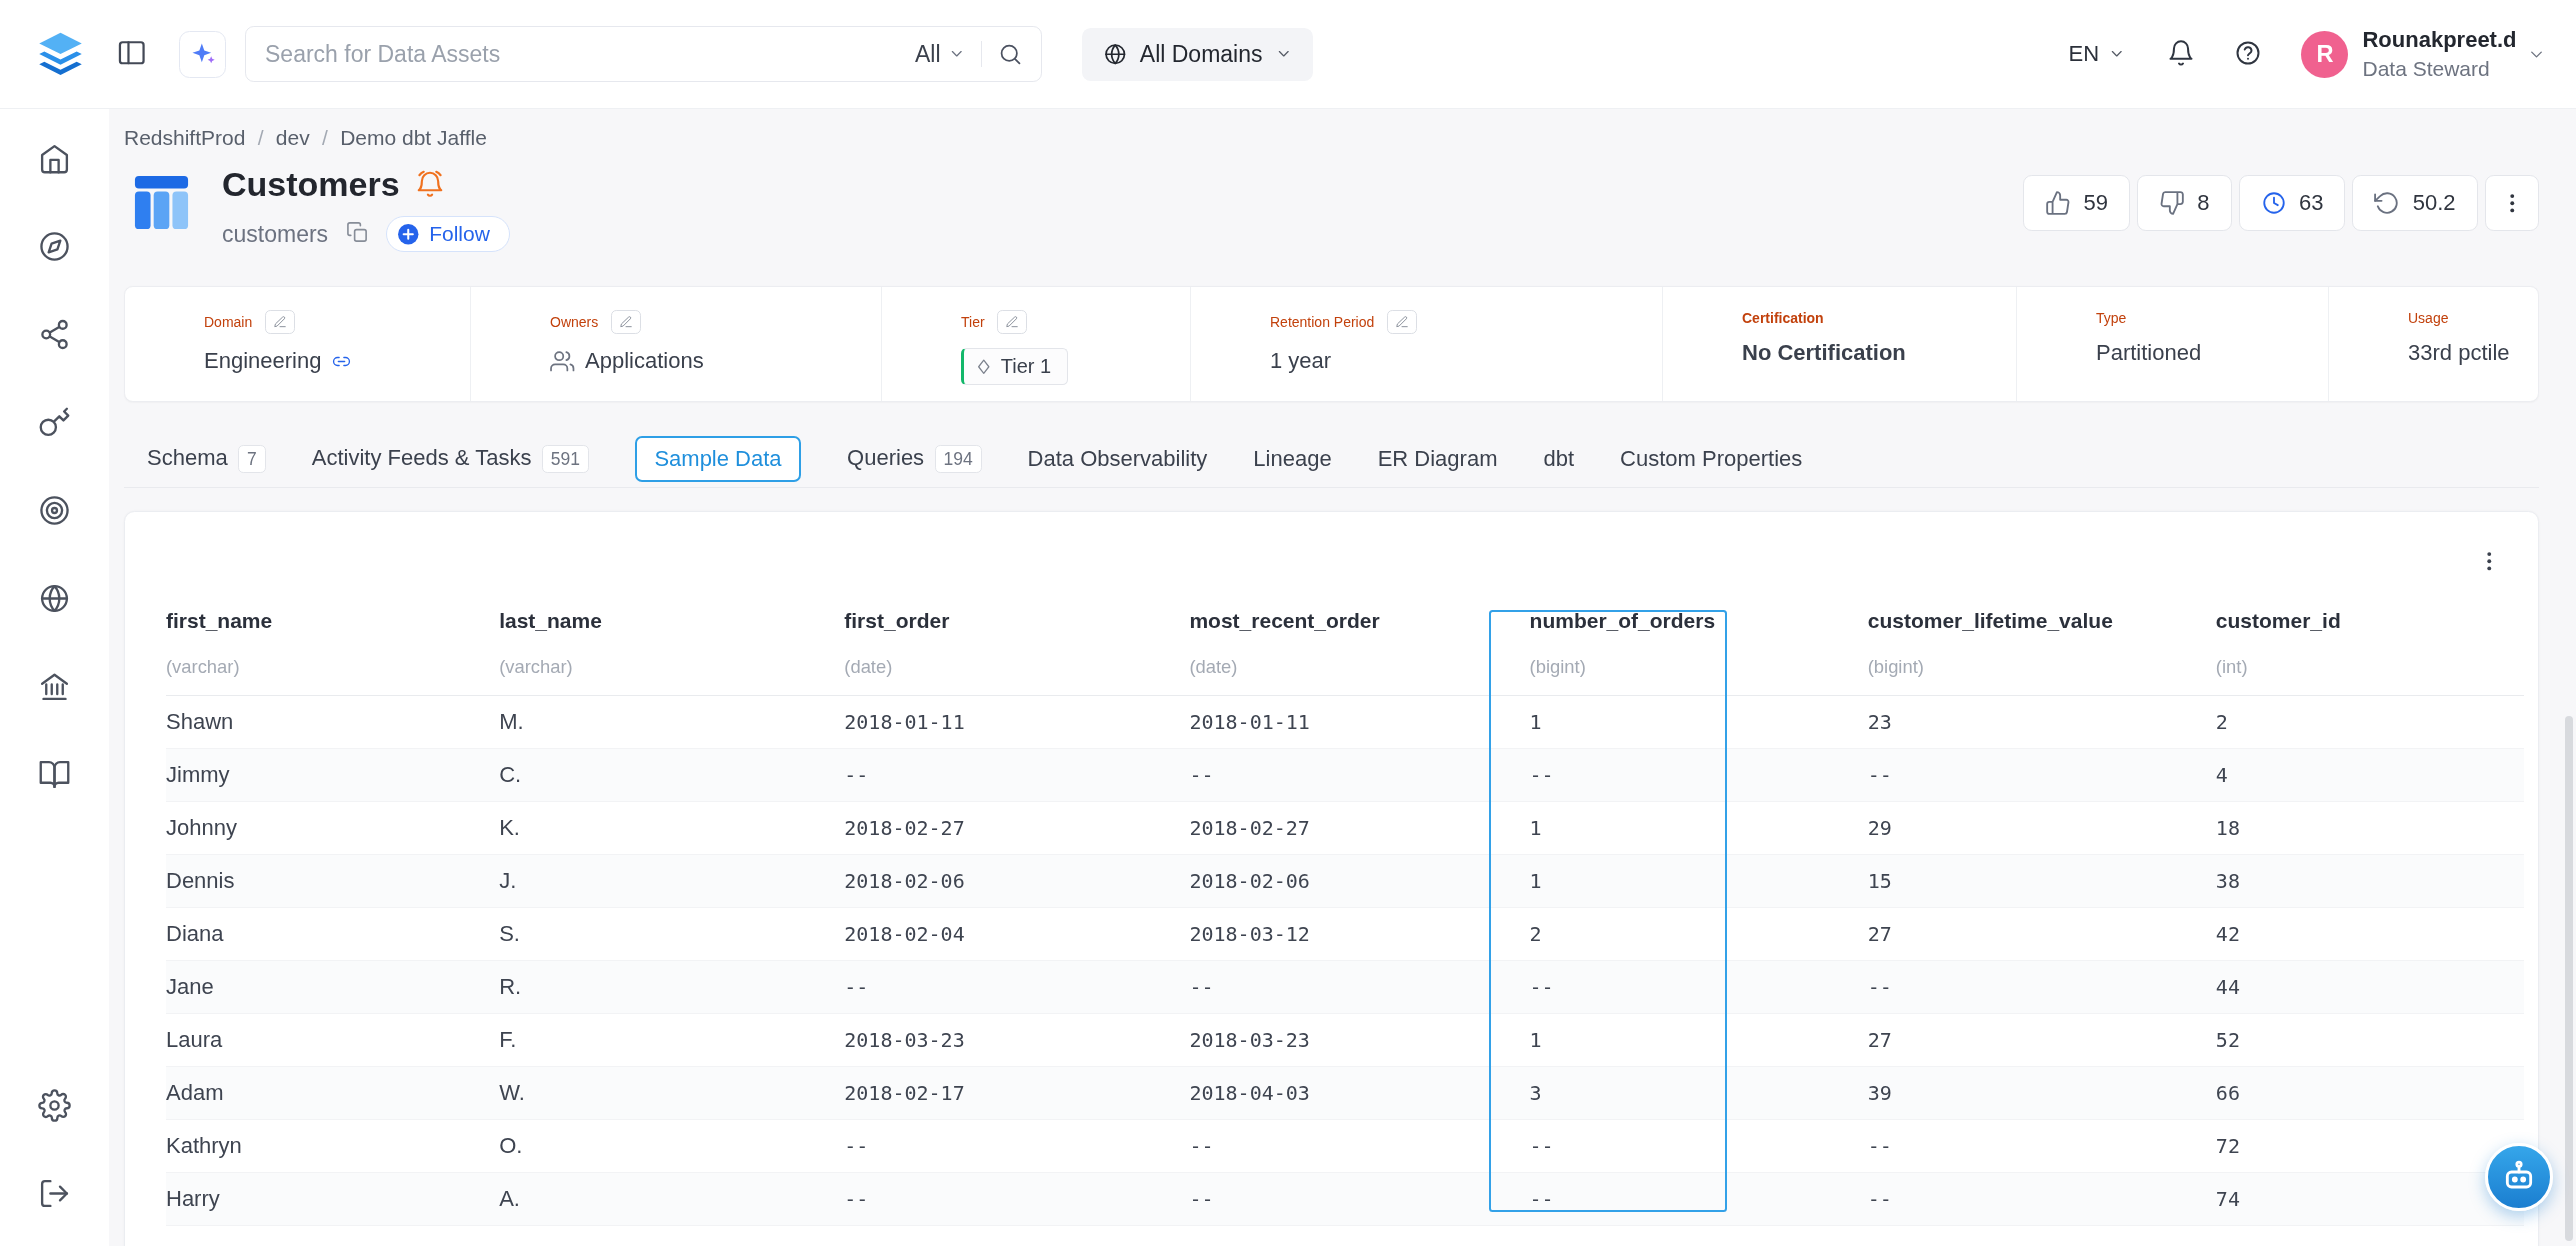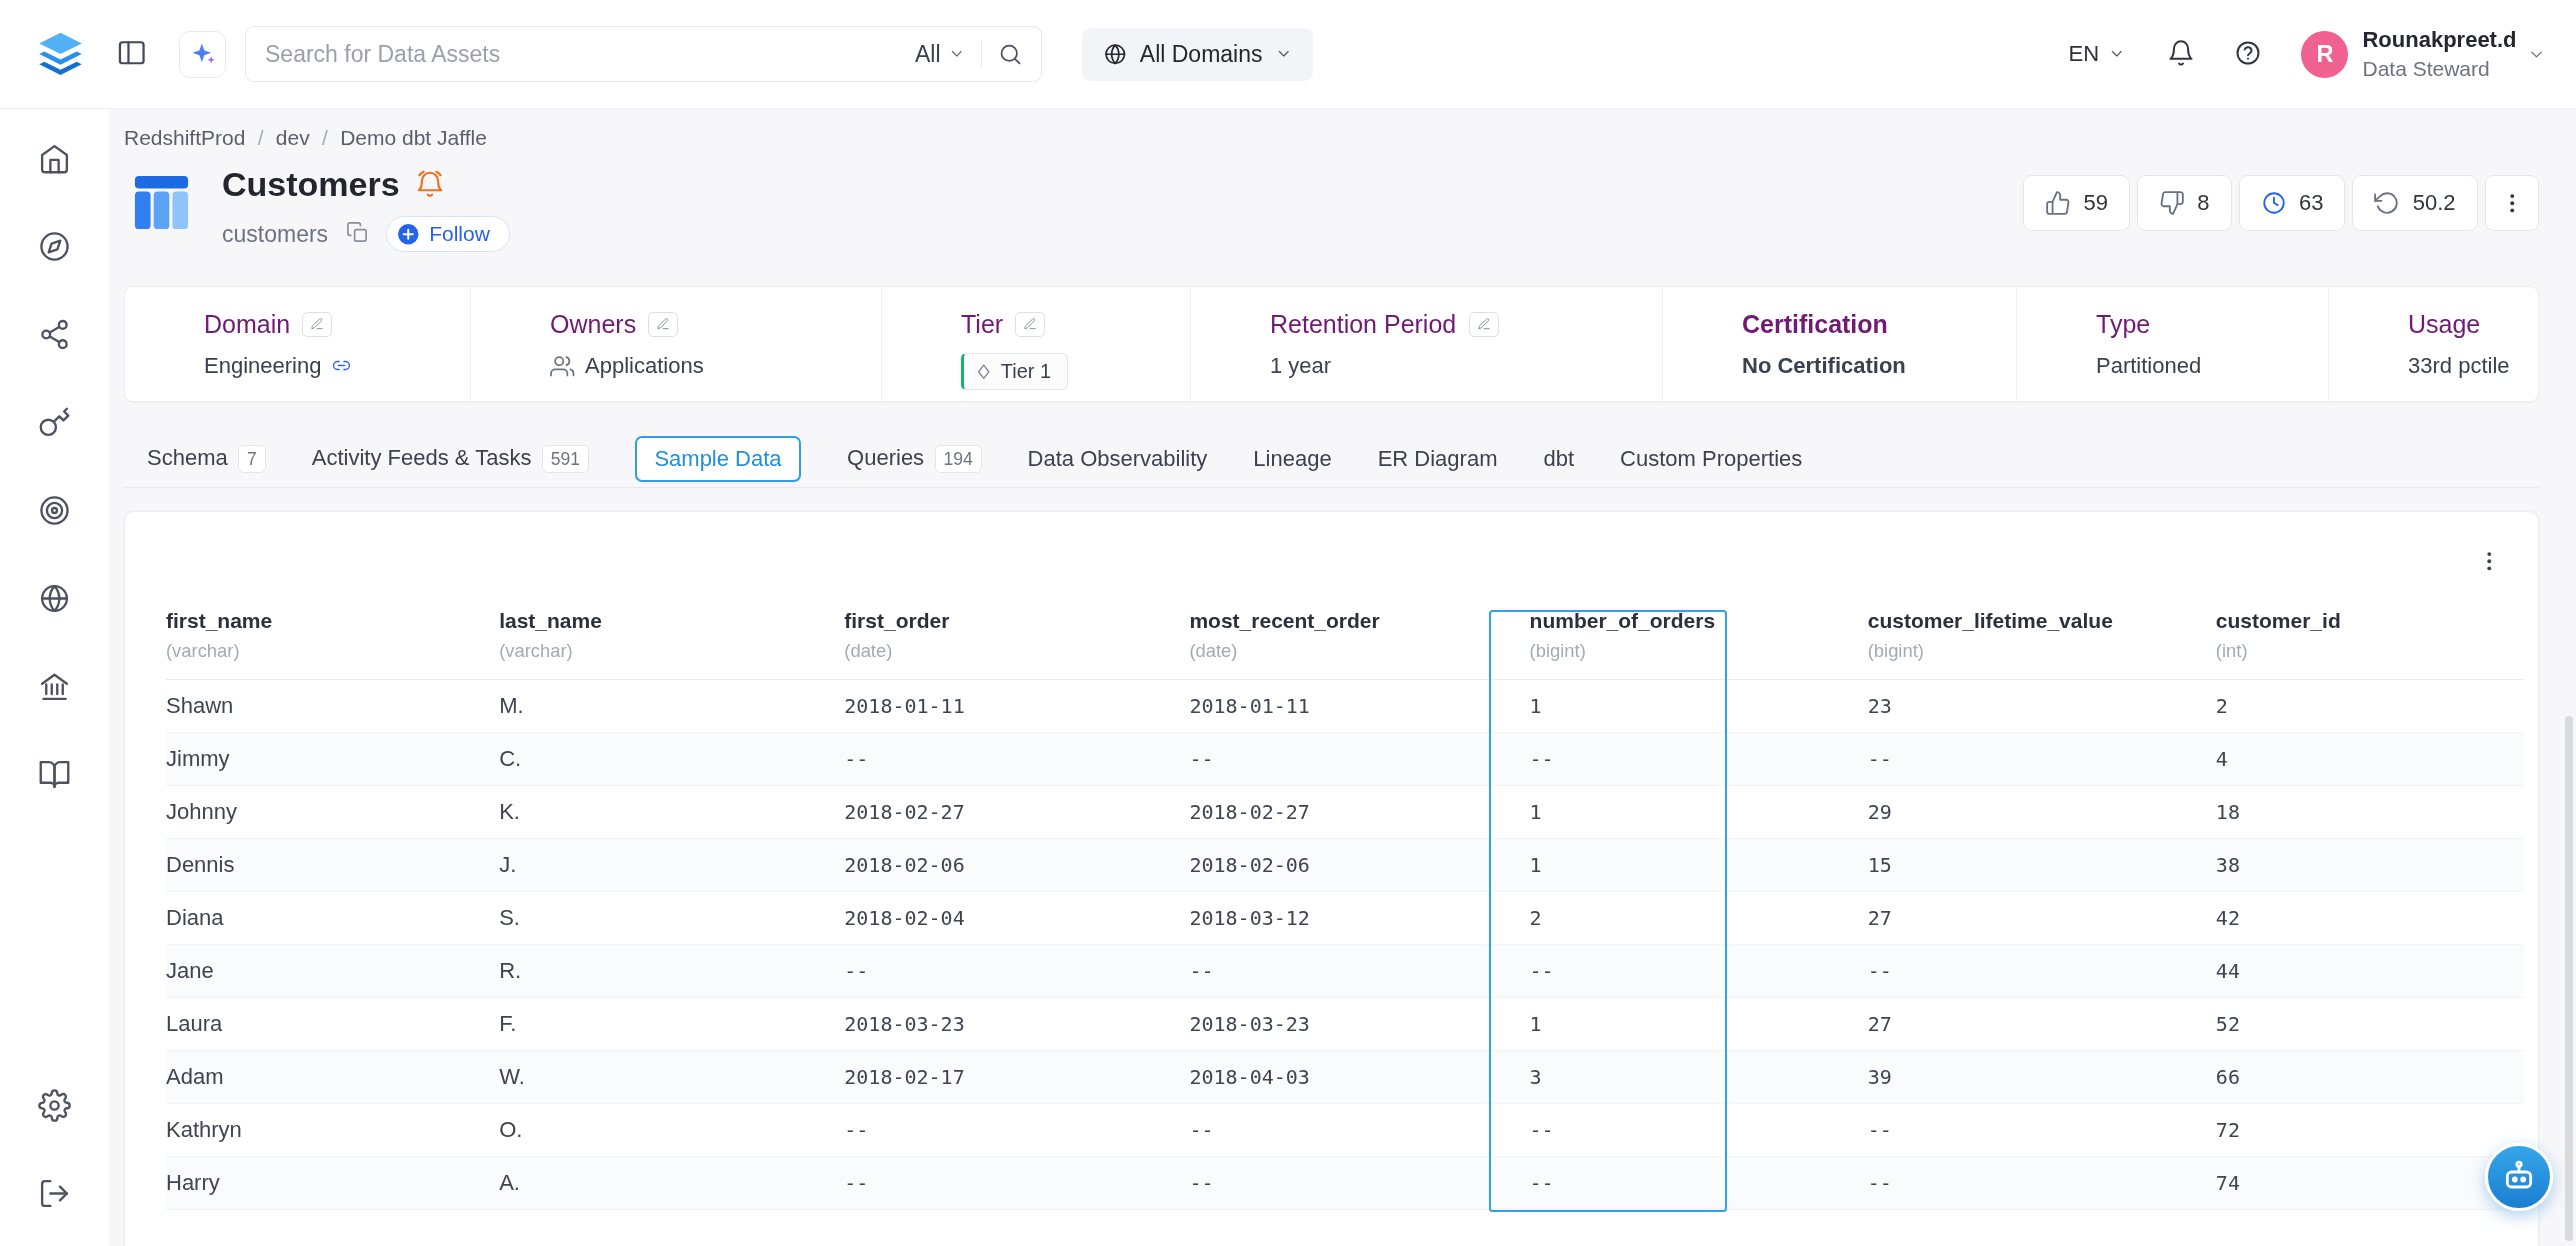--- a/index.html
+++ b/index.html
@@ -70,21 +70,21 @@
 
   
   .metadata-panel { display:flex; margin-top:31.5px; background:#fff; border:0.9px solid #ecedf1; border-radius:8.8px; height:116px; box-shadow:0 0.9px 1.8px rgba(16,24,40,.03); }
   .meta-cell { padding:23px 10.5px 0 79px; border-left:0.9px solid #eef0f3; overflow:hidden; }
   .meta-cell:first-child { border-left:none; }
   .meta-cell:nth-child(1){ width:345px; } .meta-cell:nth-child(2){ width:411px; }
   .meta-cell:nth-child(3){ width:309px; } .meta-cell:nth-child(4){ width:472px; }
   .meta-cell:nth-child(5){ width:354px;font-weight:bold; } .meta-cell:nth-child(6){ width:312px; }
   .meta-cell:nth-child(7){ flex:1; }
   .meta-label-row { display:flex; align-items:center; gap:12.3px; }
-  .meta-label { color:#701a75; font-size:25px; cursor:pointer; }
+  .meta-label { color:#c2410c; font-size:14px; cursor:pointer; }
   .edit-chip { width:30px; height:24.5px; border:0.9px solid #dcdfe5; border-radius:5.3px; background:#fff; color:#8b919c; display:flex; align-items:center; justify-content:center; }
   .edit-chip .icon { width:14px; height:14px; }
   .meta-value-row { display:flex; align-items:center; gap:10.5px; margin-top:14px; font-size:22px; color:#3a404c; }
   .meta-vic { width:24.5px; height:24.5px; color:#6d7380; }
   .meta-vic.blue { width:19px; height:19px; color:#2563eb; }
   .tier-badge { display:inline-flex; align-items:center; gap:8.8px; padding:6.1px 15.8px 6.1px 10.5px; background:#fcfcfd; border:0.9px solid #e3e5ea; border-left:3.5px solid #12b76a; border-radius:5.3px; font-size:20px; color:#3a404c; cursor:pointer; }
   .tier-badge .icon { width:17.5px; height:17.5px; color:#7c828d; }
 
   
   .tab-bar { display:flex; align-items:center; gap:46px; margin-top:30px; padding-left:23px; height:56px; border-bottom:0.9px solid #e9eaee; }
@@ -92,21 +92,21 @@
   .tab-count { font-size:17.5px; color:#6d7380; border:0.9px solid #e3e5ea; border-radius:5.3px; padding:2.6px 7.9px; background:#fff; }
   .tab.active { border:2.6px solid #2e9fe6; border-radius:7px; background:#fff; color:#1f8fdc; padding:7.9px 17.5px; font-weight:400; }
 
   
   .table-card { position:relative; margin-top:23px; background:#fff; border:0.9px solid #ebedf1; border-radius:10.5px 10.5px 0 0; height:814px; box-shadow:0 0.9px 2.6px rgba(16,24,40,.04); }
   .card-kebab { position:absolute; top:28px; right:28px; width:42px; height:42px; background:none; border:none; color:#3b414d; display:flex; align-items:center; justify-content:center; }
   .card-kebab .icon { width:24.5px; height:24.5px; }
   .table-card table { border-collapse:collapse; table-layout:fixed; width:2358px; margin:88px 14px 0 41px; }
   thead th { text-align:left; vertical-align:top; padding:8.8px 0 17.5px; border-bottom:0.9px solid #e9ebee; cursor:pointer; }
   .col-name { display:block; font-size:21px; font-weight:bold; color:#2b303b; }
-  .col-type { display:block; font-size:18.4px; font-weight:normal; color:#a4aab4; margin-top:7px; }
+  .col-type { display:block; font-size:18.4px; font-weight:normal; color:#a4aab4; margin-top:23px; }
   tbody tr { height:53px; border-bottom:0.9px solid #f2f3f5; }
   tbody tr:nth-child(even) { background:#fafbfc; }
   tbody td { font-size:22px; color:#3e4450; }
   tbody td.mono { font-family:"DejaVu Sans Mono",monospace; font-size:20px; }
   .col-highlight { position:absolute; left:1364px; top:98px; width:238px; height:602px; border:2.6px solid #33a1e8; border-radius:3.5px; pointer-events:none; z-index:2; }
 
   
   .chat-fab { position:absolute; right:23px; bottom:35px; width:68px; height:68px; border-radius:50%; background:linear-gradient(180deg,#35a6ea,#1b7ed0); border:3.5px solid #fff; box-shadow:0 5.3px 15.8px rgba(27,126,208,.35); display:flex; align-items:center; justify-content:center; z-index:9; color:#fff; }
   .chat-fab .icon { width:40px; height:40px; }
   .scroll-thumb { position:absolute; right:2.6px; top:716px; width:8.8px; height:525px; background:#d8dade; border-radius:5.3px; z-index:8; cursor:pointer; }

